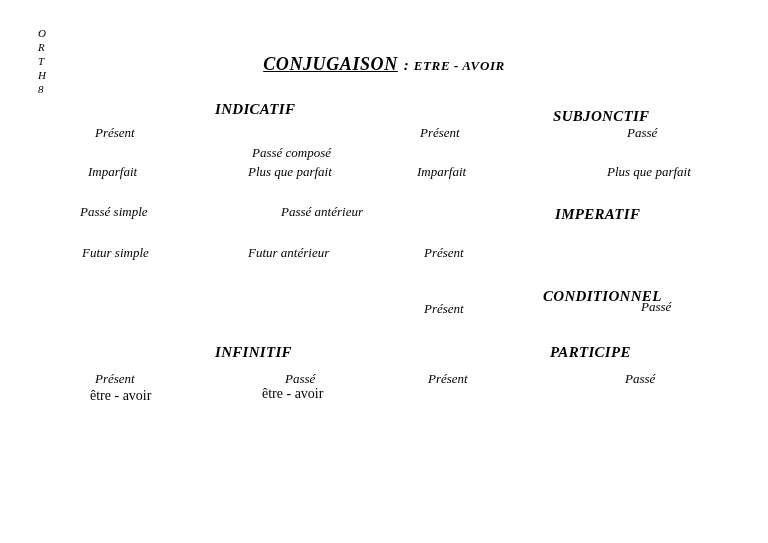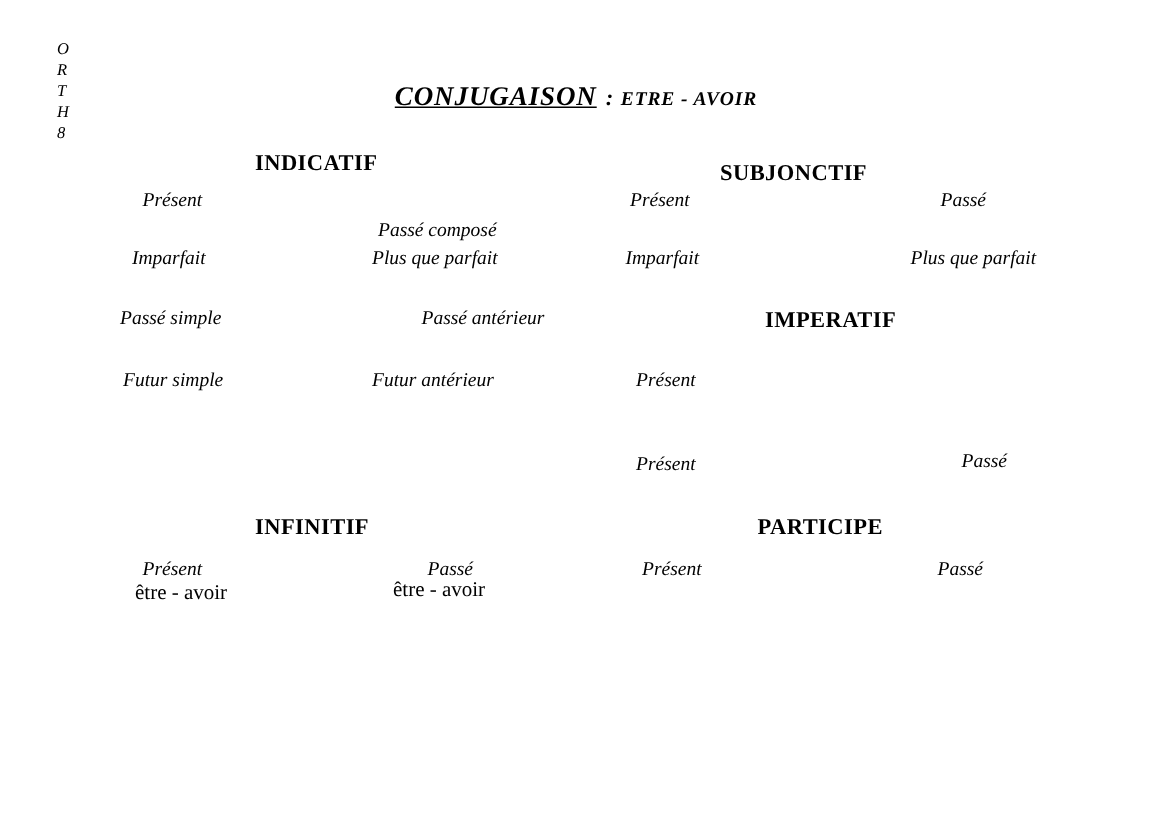--- a/index.html
+++ b/index.html
@@ -43,22 +43,24 @@
     margin: 0 5px 0 6px;
   }
   .title-sub {
     font-weight: bold;
     font-style: italic;
     font-size: 13px;
     letter-spacing: 0.6px;
   }
   .heading {
     font-weight: bold;
+    font-style: italic;
     font-size: 15px;
     letter-spacing: 0.3px;
+    margin-left: 45px;
   }
   .label {
     font-style: italic;
     font-size: 13px;
   }
   .note {
     font-style: normal;
     font-size: 14px;
   }
 </style>
@@ -86,31 +88,32 @@
 
   <span class="abs label" style="left:88px;  top:164px;">Imparfait</span>
   <span class="abs label" style="left:248px; top:164px;">Plus que parfait</span>
 
   <span class="abs label" style="left:80px;  top:204px;">Passé simple</span>
   <span class="abs label" style="left:248px; top:204px;margin-left:33px;">Passé antérieur</span>
 
   <span class="abs label" style="left:82px;  top:245px;">Futur simple</span>
   <span class="abs label" style="left:248px; top:245px;text-align:right;">Futur antérieur</span>
 
-  <span class="abs heading" style="left:480px; top:108px;">SUBJONCTIF</span>
+  <span class="abs heading" style="left:508px; top:108px;">SUBJONCTIF</span>
 
   <span class="abs label" style="left:420px; top:125px;">Présent</span>
   <span class="abs label" style="left:627px; top:125px;">Passé</span>
 
   <span class="abs label" style="left:417px; top:164px;">Imparfait</span>
   <span class="abs label" style="left:607px; top:164px;">Plus que parfait</span>
 
   <span class="abs heading" style="left:510px; top:206px;">IMPERATIF</span>
   <span class="abs label" style="left:424px; top:245px;">Présent</span>
 
+  <span class="abs heading" style="left:498px; top:288px;">CONDITIONNEL</span>
   <span class="abs label" style="left:424px; top:301px;">Présent</span>
   <span class="abs label" style="left:641px; top:299px;">Passé</span>
 
   <span class="abs heading" style="left:170px; top:344px;">INFINITIF</span>
   <span class="abs label" style="left:95px;  top:371px;">Présent</span>
   <span class="abs note" style="left:90px;  top:388px;">être - avoir</span>
   <span class="abs label" style="left:285px; top:371px;">Passé</span>
   <span class="abs note" style="left:262px; top:386px;">être - avoir</span>
 
   <span class="abs heading" style="left:505px; top:344px;">PARTICIPE</span>

